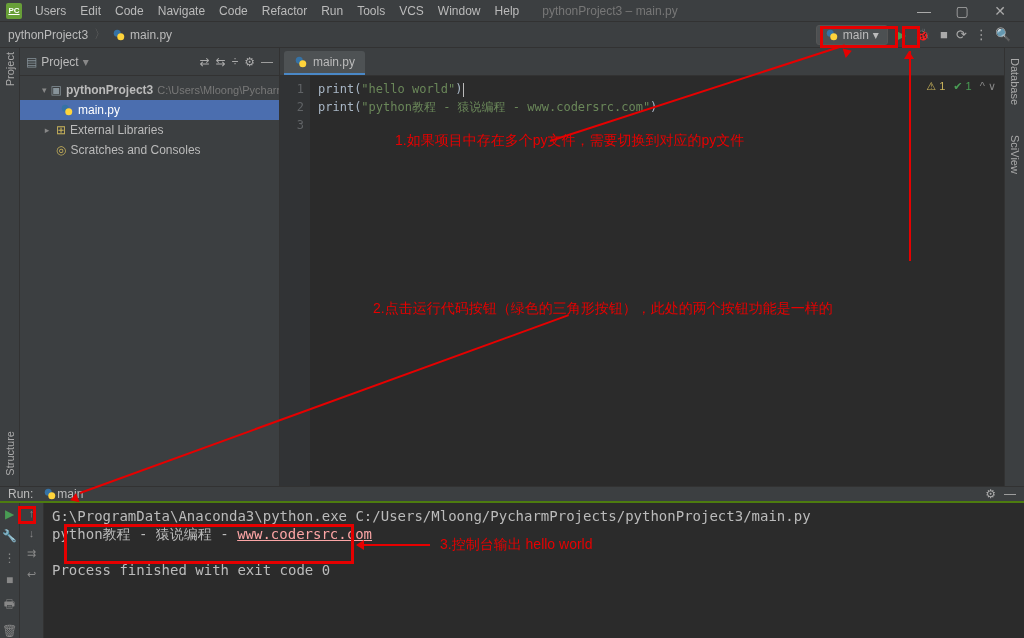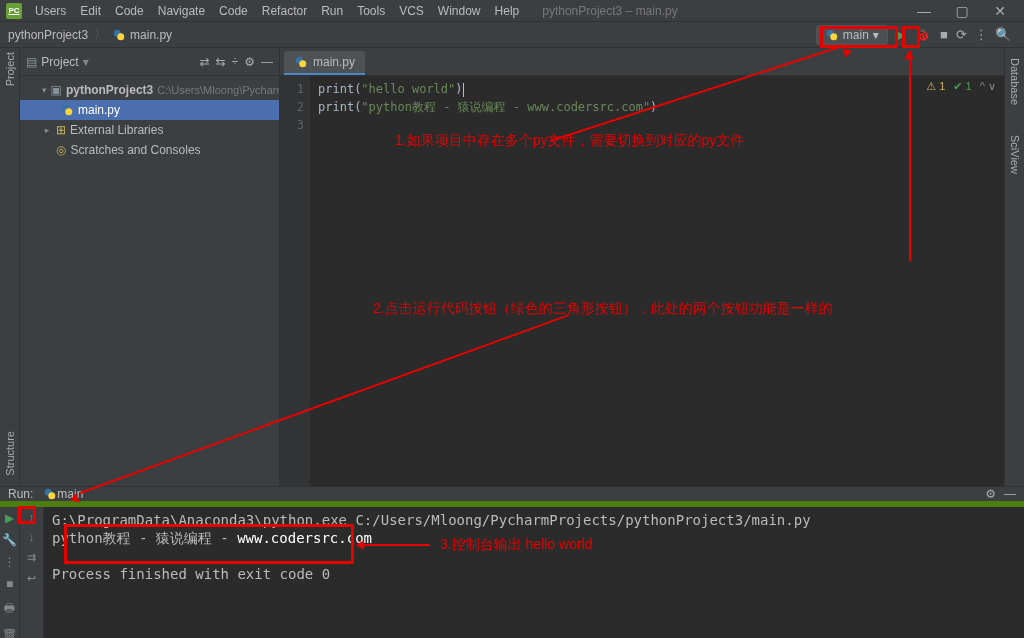--- a/index.html
+++ b/index.html
@@ -96,28 +96,28 @@
 .k-str { color:#6a8759; }
 .k-url { color:#6a8759; }
 .caret { display:inline-block; width:1px; height:14px; background:#bbb; vertical-align:middle; }
 .editor-status { position:absolute; top:4px; right:8px; display:flex; gap:8px; align-items:center; font-size:11px; }
 .stat-warn { color:#c9b35b; }
 .stat-ok { color:#499c54; }
 .stat-chev { color:#888; }
 
 
 .run-tw { height:152px; background:#2b2b2b; display:flex; flex-direction:column; border-top:1px solid #323232; }
-.run-header { height:24px; background:#3c3f41; display:flex; align-items:center; padding:0 8px; color:#bbb; font-size:12px; border-bottom:6px solid #4d7c0f; }
+.run-header { height:24px; background:#3c3f41; display:flex; align-items:center; padding:0 8px; color:#bbb; font-size:12px; border-bottom:2px solid #4d7c0f; }
 .run-header .rh-right { margin-left:auto; display:flex; gap:8px; color:#aaa; }
 .run-body { flex:1; display:flex; }
 .run-gutter-l { width:20px; background:#3c3f41; border-right:1px solid #323232; display:flex; flex-direction:column; align-items:center; padding-top:4px; gap:8px; }
 .run-gutter-l span { color:#888; font-size:12px; }
 .run-gutter-2 { width:24px; background:#3c3f41; border-right:1px solid #323232; display:flex; flex-direction:column; align-items:center; padding-top:4px; gap:8px; color:#888; font-size:11px;}
 .run-console { flex:1; padding:4px 8px; font-family:Consolas,monospace; font-size:14px; line-height:18px; color:#bbbbbb; white-space:pre; position:relative;}
-.run-console a { color:#ffffff; }
+.run-console a { color:#fca5a5; text-decoration:underline; }
 
 
 .ann-box { position:absolute; border:3px solid #e60000; pointer-events:none; z-index:50; }
 .ann-text { position:absolute; color:#e60000; font-size:14px; font-family:"Microsoft YaHei","SimHei",sans-serif; z-index:50; pointer-events:none; }
 .ann-line { position:absolute; background:#e60000; height:2px; transform-origin:left center; z-index:49; pointer-events:none; }
 .ann-arrowhead { position:absolute; width:0; height:0; border-left:8px solid #e60000; border-top:5px solid transparent; border-bottom:5px solid transparent; z-index:50; pointer-events:none; }
 </style>
 </head>
 <body>
 

